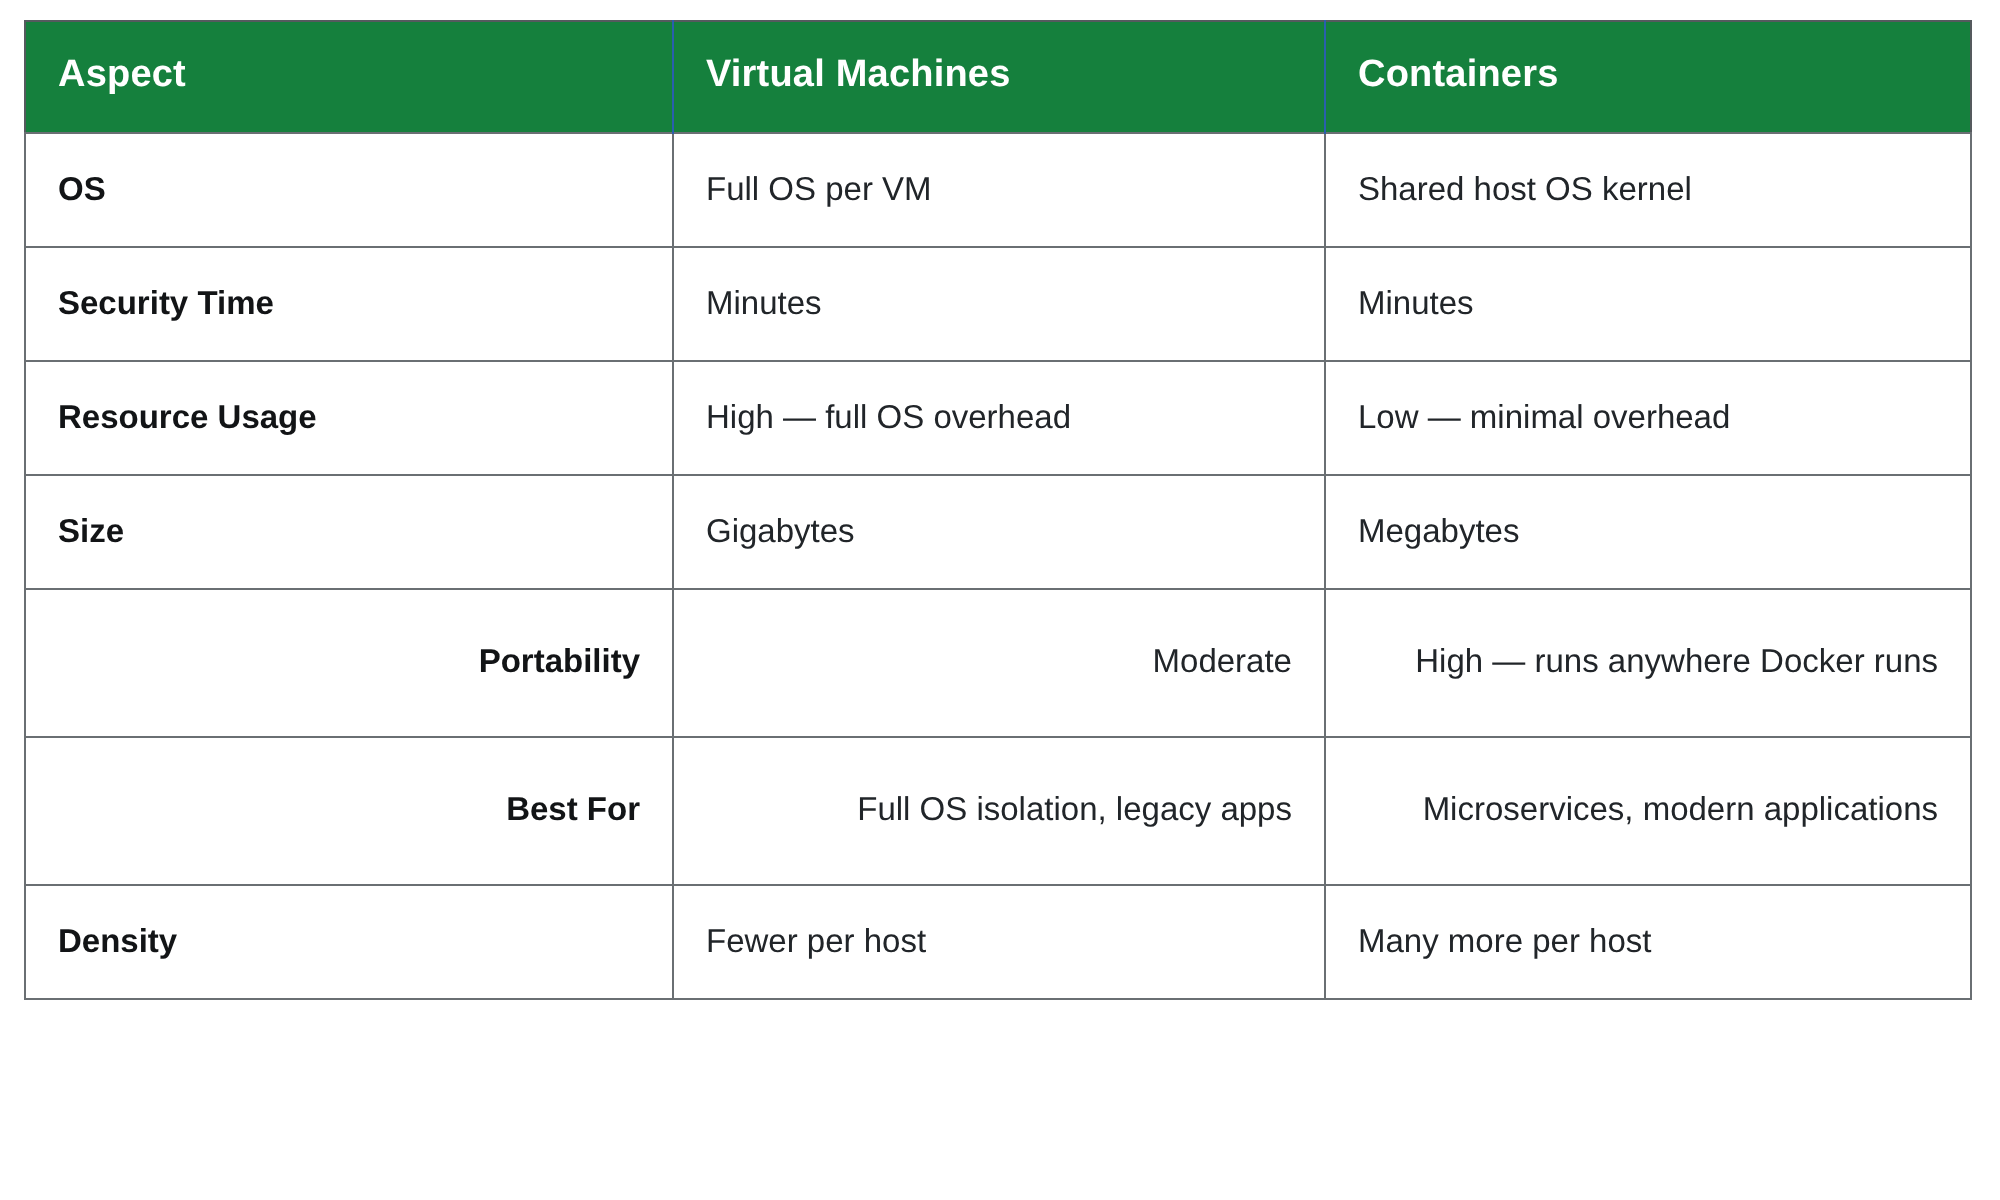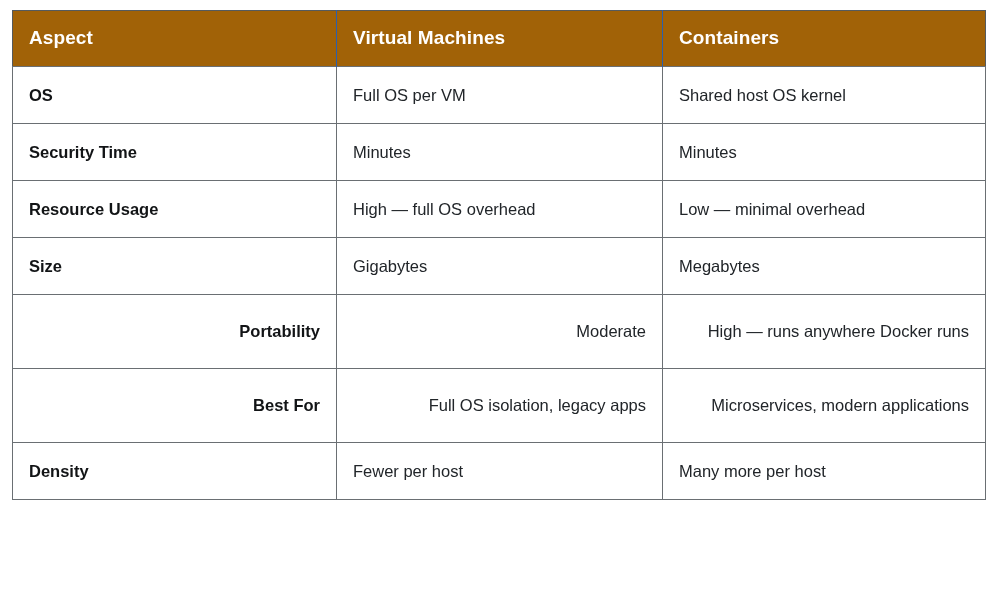--- a/index.html
+++ b/index.html
@@ -28,21 +28,21 @@
     border-collapse: collapse;
     table-layout: fixed;
     border: 1px solid #555a5e;
   }
 
   table.comparison col.c-aspect { width: 324px; }
   table.comparison col.c-vm     { width: 326px; }
   table.comparison col.c-cont   { width: 323px; }
 
   thead th {
-    background: #a16207;
+    background: #15803d;
     color: #ffffff;
     font-size: 19px;
     font-weight: bold;
     text-align: left;
     padding: 14px 16px 16px 16px;
     height: 56px;
     box-sizing: border-box;
     border: none;
     border-right: 1px solid #2a5fae;
     letter-spacing: 0.1px;

